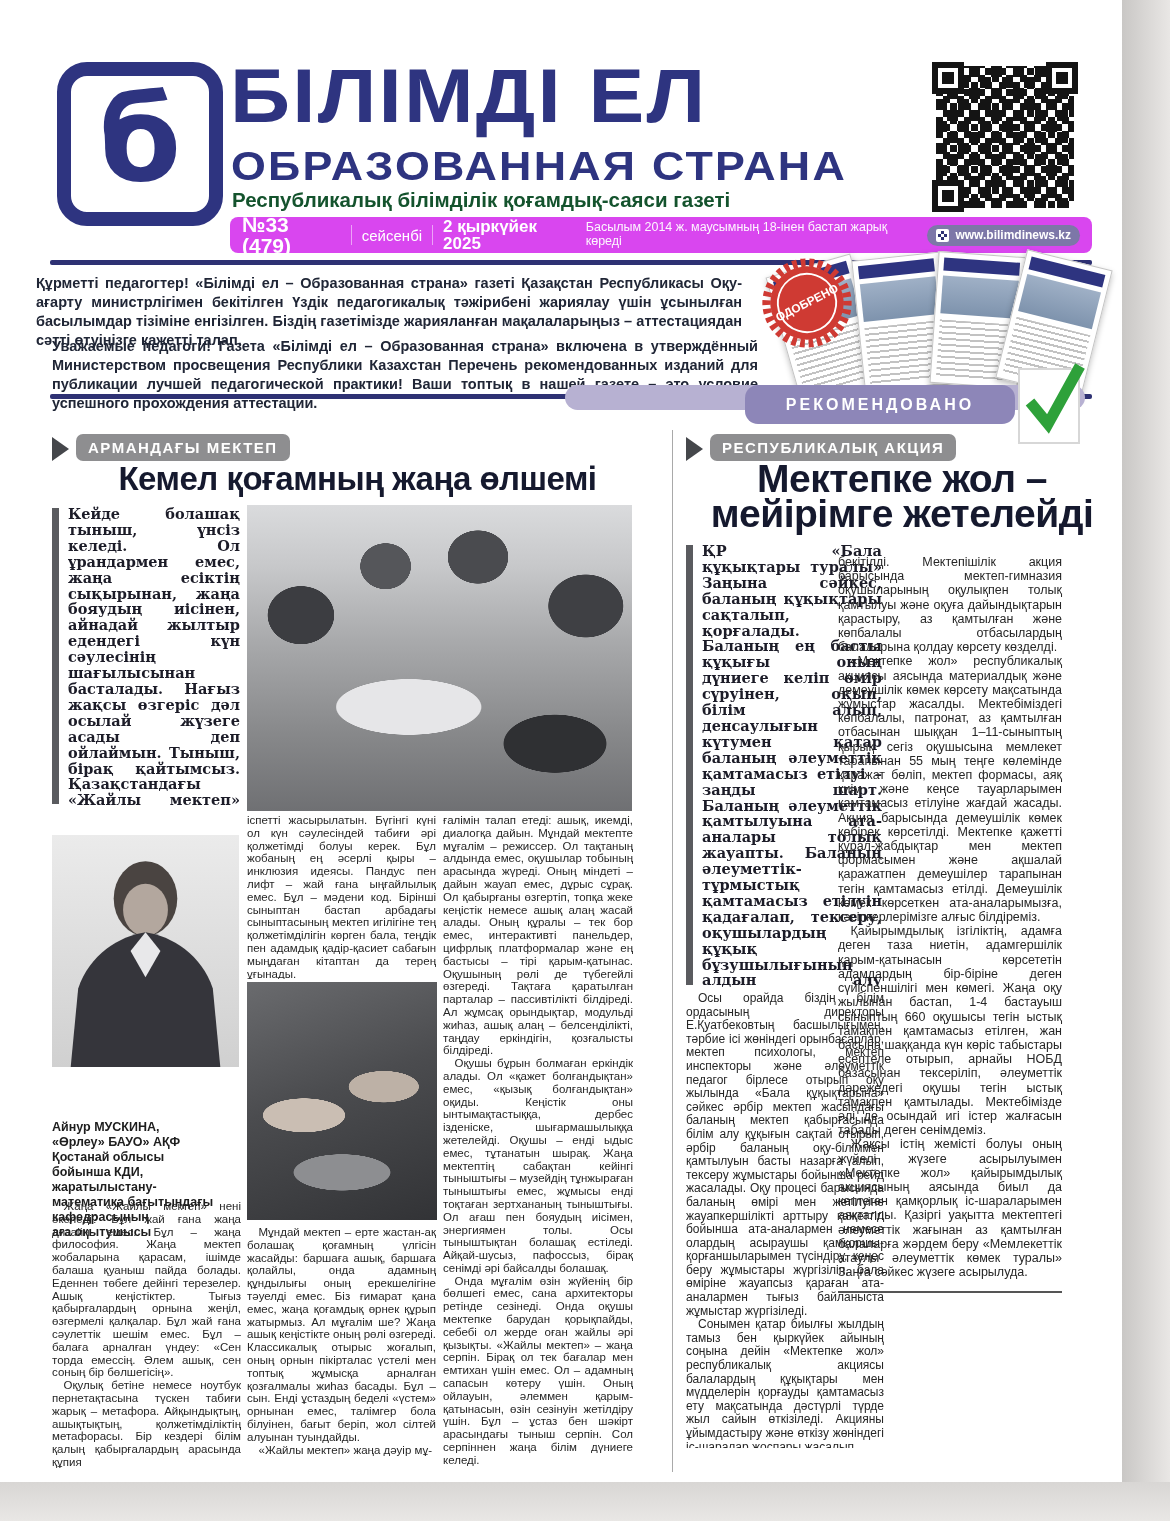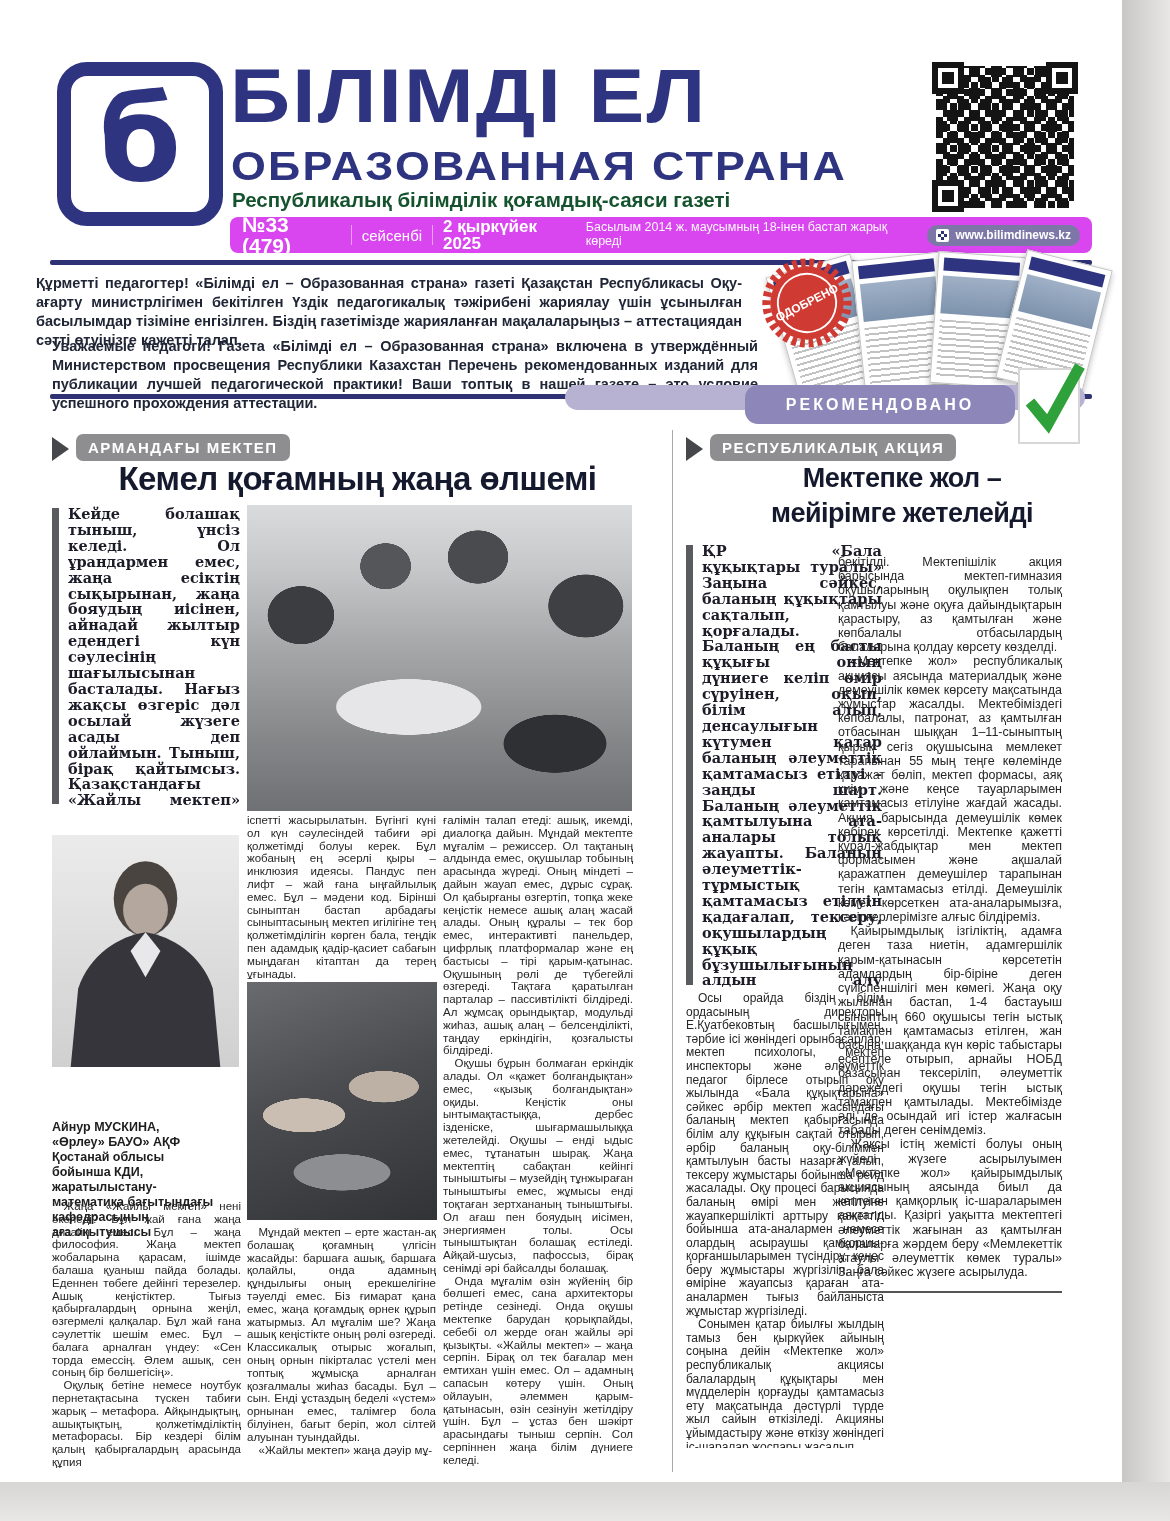--- a/index.html
+++ b/index.html
@@ -110,21 +110,21 @@
       radial-gradient(ellipse 68px 28px at 30% 56%,#cabeb3 0 60%,transparent 61%),
       radial-gradient(ellipse 58px 26px at 72% 44%,#bdb1a6 0 60%,transparent 61%),
       radial-gradient(ellipse 80px 30px at 50% 80%,#8d8e91 0 60%,transparent 61%),
       linear-gradient(160deg,#6a6b6e 0,#4b4c4f 45%,#323336 100%);}
   .l-col2b{left:247px;top:1226px;width:189px;height:246px;}
   .l-col3{left:443px;top:814px;width:190px;height:656px;}
 
   
   .r-marker{left:686px;top:437px;}
   .r-tag{left:710px;top:434px;}
-  .r-headline{left:690px;top:461px;width:424px;font-size:27px;line-height:35px;}
+  .r-headline{left:690px;top:461px;width:424px;font-size:39px;line-height:35px;}
   .r-leadbar{left:686px;top:545px;height:440px;}
   .r-lead{left:702px;top:543px;width:180px;height:444px;}
   .r-colA{left:686px;top:992px;width:198px;height:456px;font-size:12px;line-height:13.6px;}
   .r-colB{left:838px;top:543px;width:224px;margin-top:12px;}
   .r-colB-txt{font:12.5px/14.2px "Liberation Sans",sans-serif;color:#262626;text-align:justify;
               white-space:pre-line;overflow-wrap:break-word;}
   .sig-rule{height:2px;background:#555;margin:12px 0 10px;}
   .signature{font:bold 13px/17px "Liberation Sans",sans-serif;color:#1b1b1b;text-align:right;white-space:pre-line;}
 </style>
 </head>

